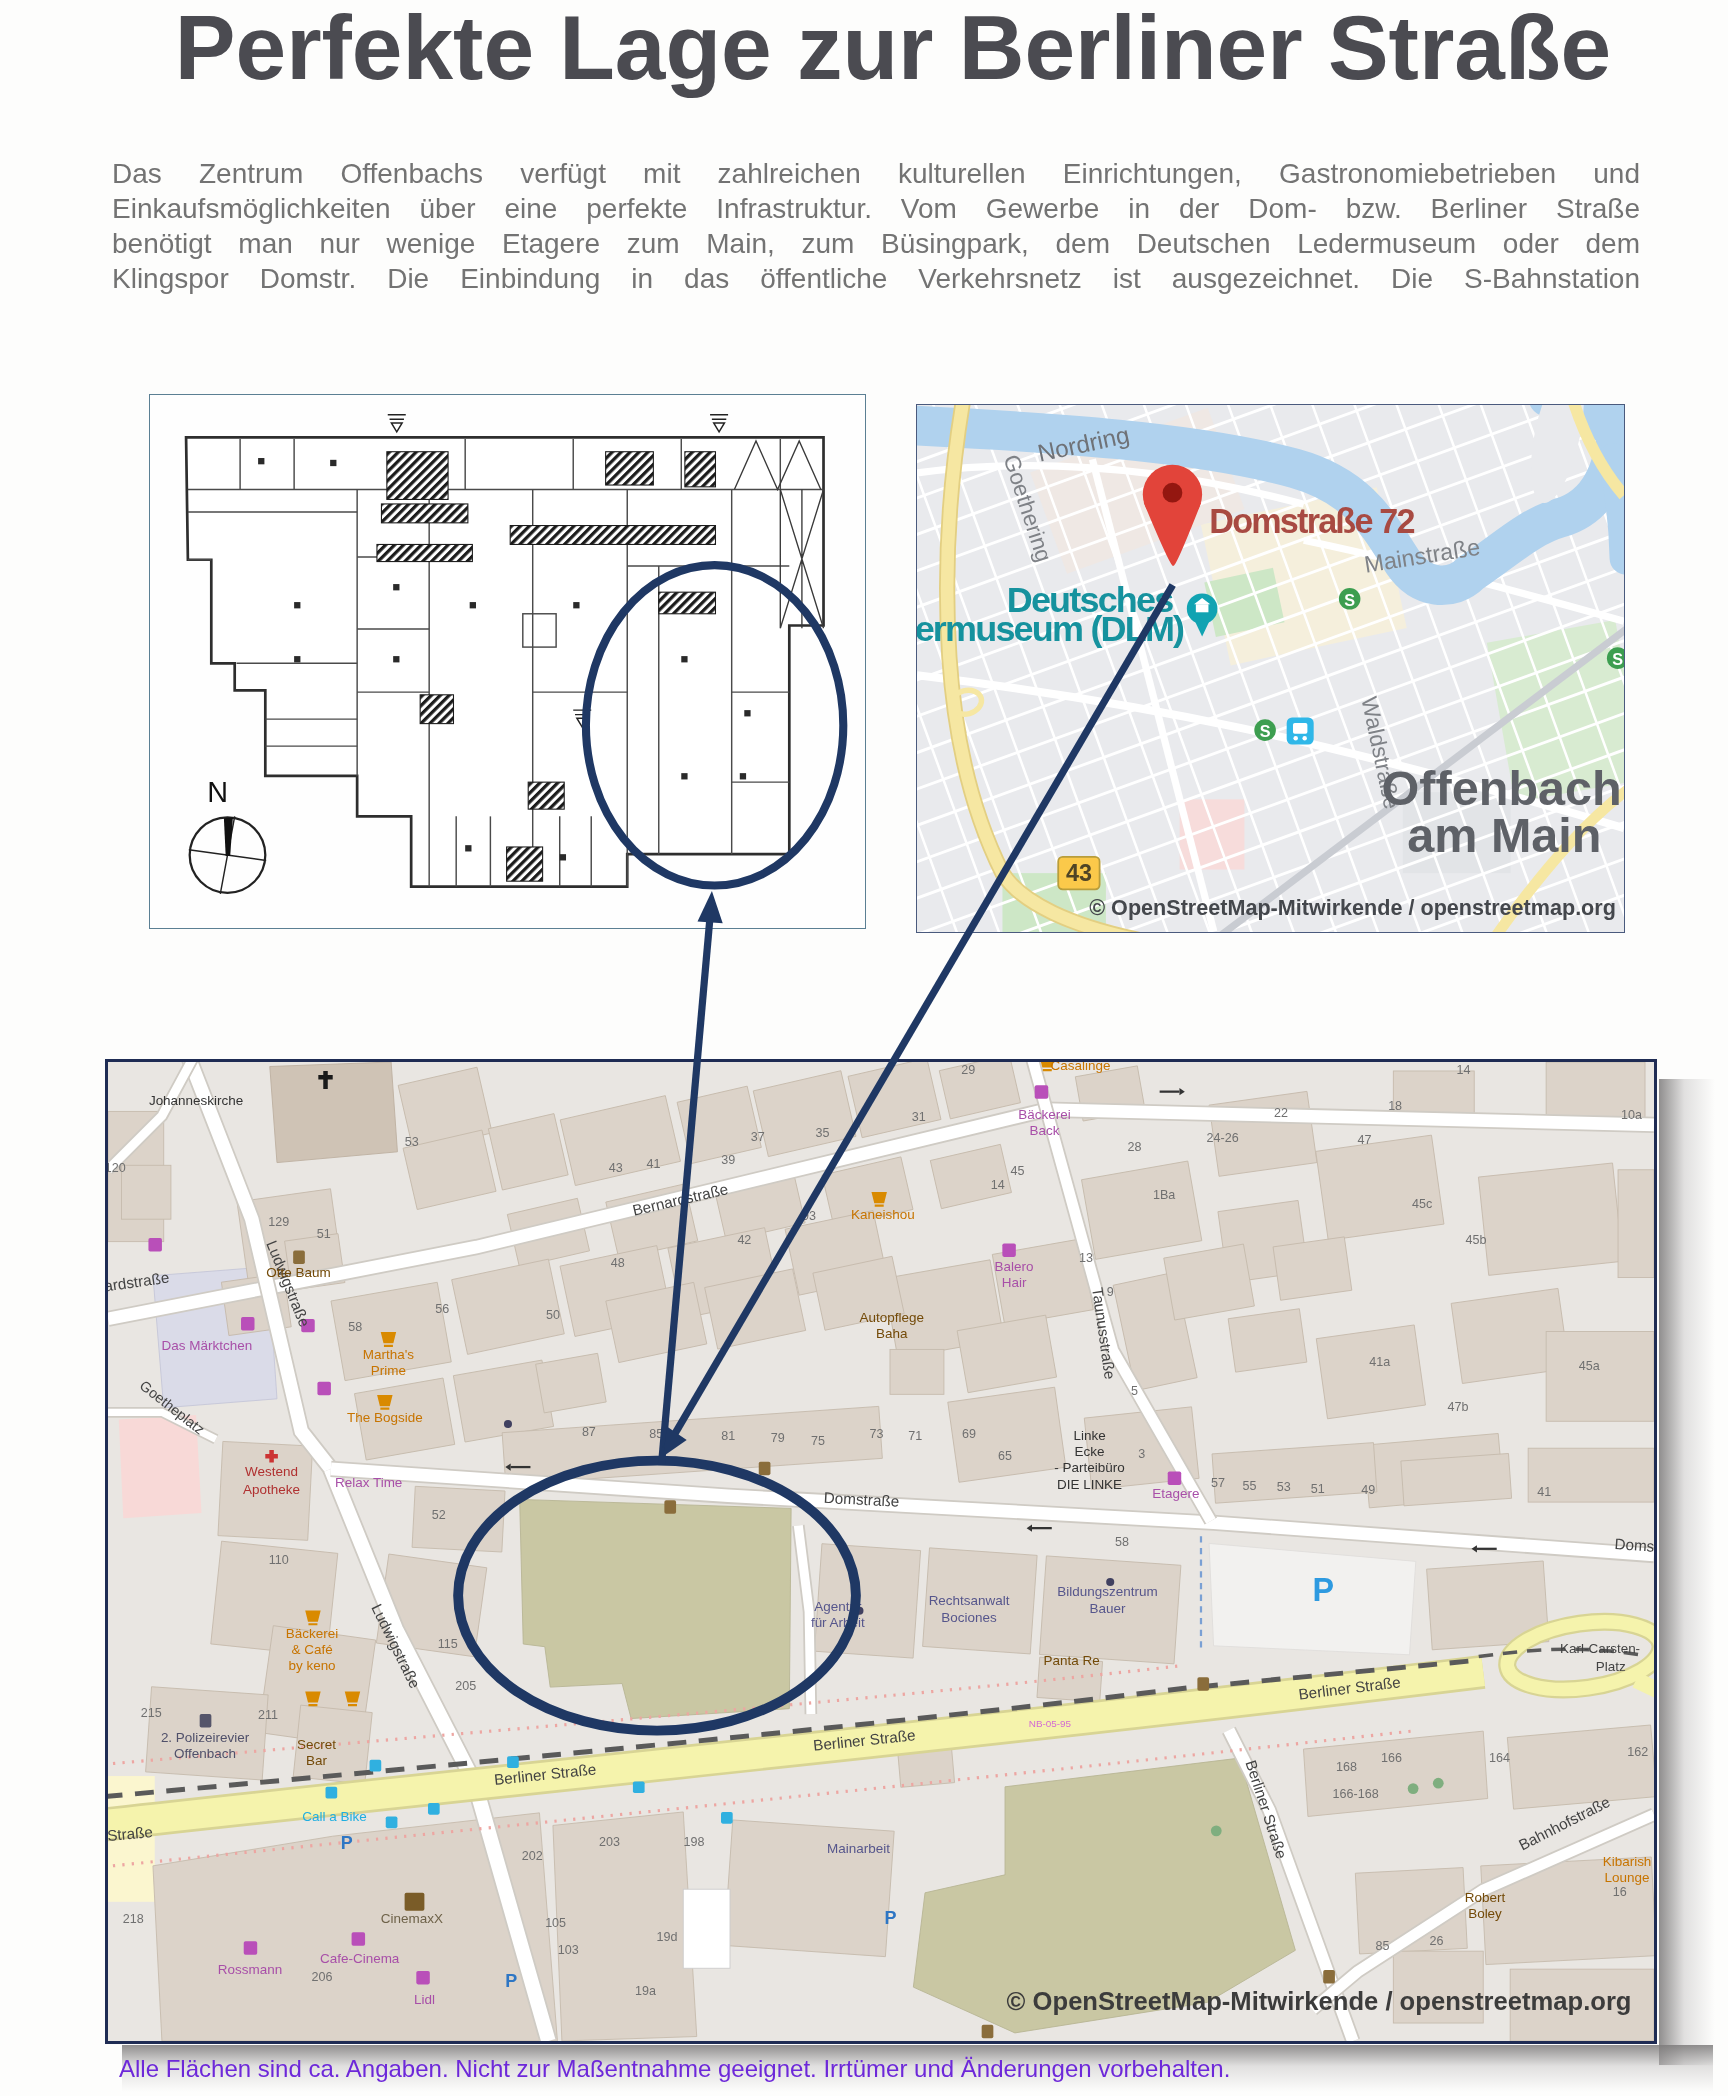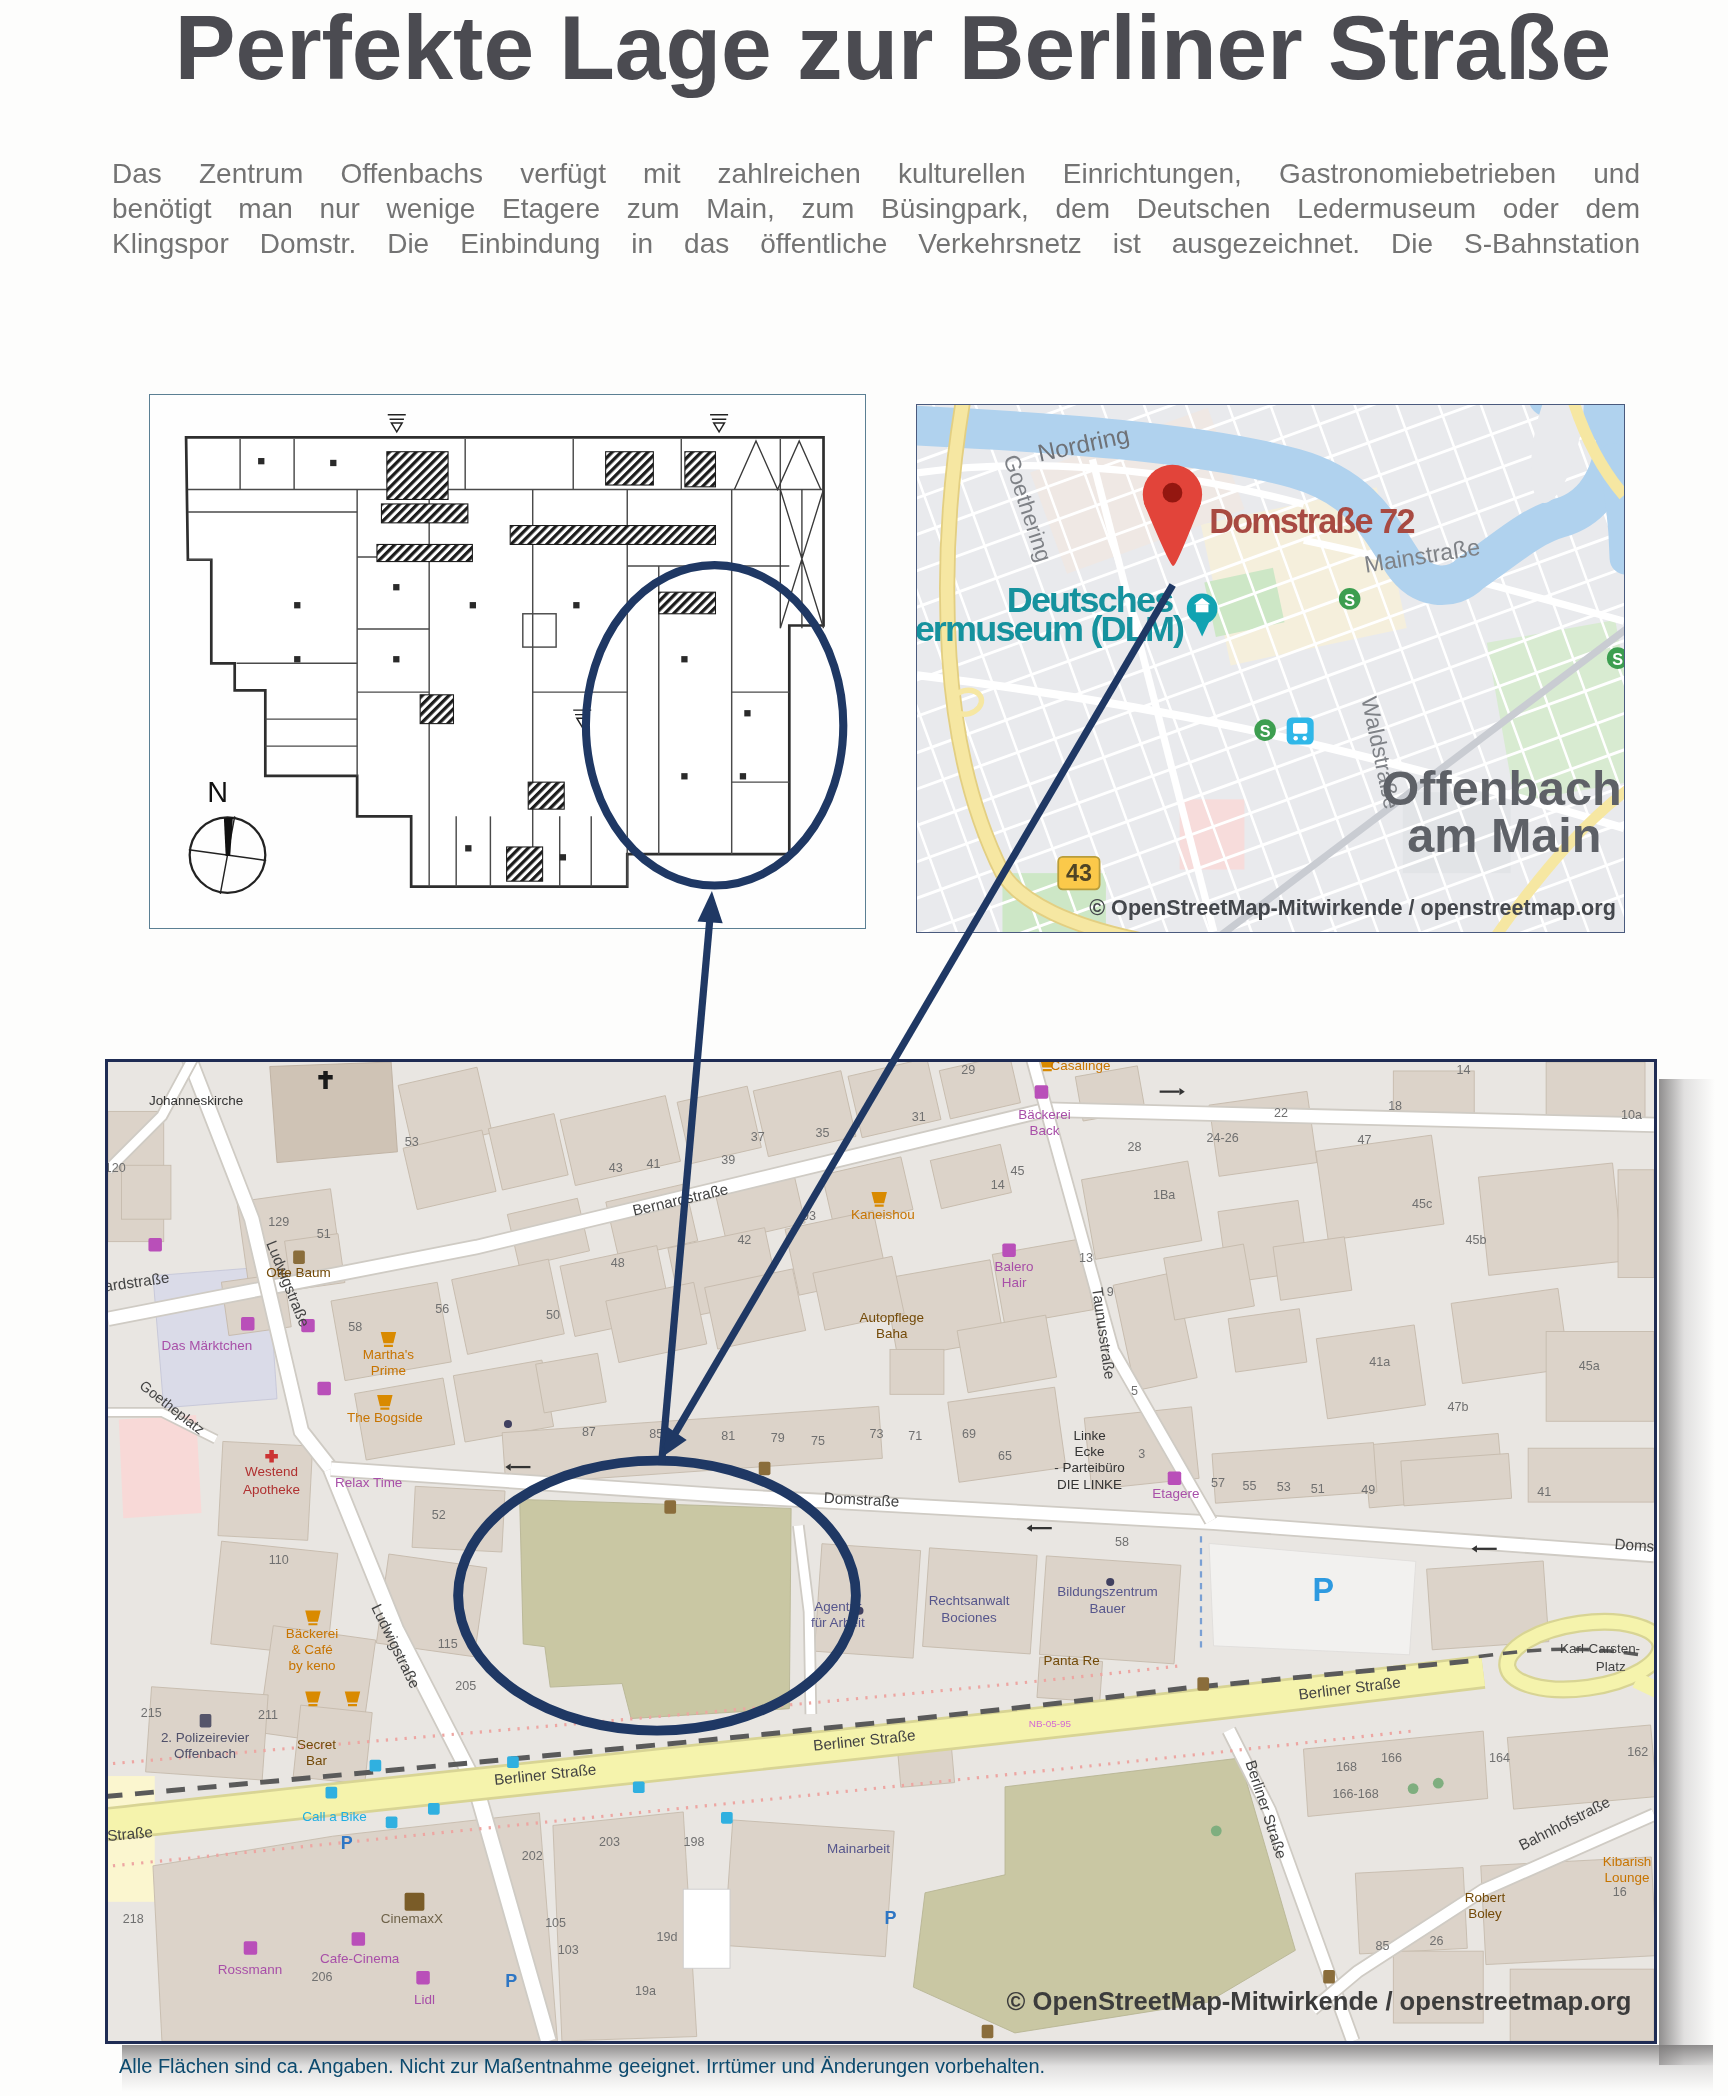--- a/index.html
+++ b/index.html
@@ -6,28 +6,29 @@
 body{width:1728px;height:2096px;position:relative;background:#fdfdfc;font-family:"Liberation Sans",sans-serif;overflow:hidden;}
 #title{position:absolute;left:0;top:-4.5px;width:1786px;text-align:center;font-weight:bold;font-size:91px;color:#4b4b51;letter-spacing:0px;white-space:nowrap;}
 #para{position:absolute;left:112px;top:156px;width:1528px;font-size:28px;line-height:35px;color:#737373;}
 #para div{text-align:justify;text-align-last:justify;}
 #para div.last{text-align-last:left;}
 #planbox{position:absolute;left:149px;top:394px;width:715px;height:533px;border:1.8px solid #5b7f93;background:#fefefe;}
 #gmapbox{position:absolute;left:916px;top:404px;width:707px;height:527px;border:1.8px solid #4a5a7d;background:#e9eaed;overflow:hidden;}
 #osmbox{position:absolute;left:105px;top:1059px;width:1546px;height:979px;border:3.6px solid #1f2c54;background:#e9e6e2;overflow:hidden;}
 #shadR{position:absolute;left:1659px;top:1079px;width:56px;height:986px;background:linear-gradient(to right,rgba(125,123,123,0.85),rgba(190,188,188,0.45) 45%,rgba(255,255,255,0));}
 #shadB{position:absolute;left:122px;top:2045px;width:1591px;height:47px;background:linear-gradient(to bottom,rgba(125,123,123,0.85),rgba(190,188,188,0.45) 45%,rgba(255,255,255,0));}
-#caption{position:absolute;z-index:10;left:119px;top:2055px;font-size:20px;color:#0c4a6e;white-space:nowrap;}
+#caption{position:absolute;z-index:10;left:119px;top:2055px;font-size:24px;color:#6d28d9;white-space:nowrap;}
 #overlay{position:absolute;left:0;top:0;width:1728px;height:2096px;z-index:50;pointer-events:none;}
 </style>
 </head>
 <body>
 <div id="title">Perfekte Lage zur Berliner Straße</div>
 <div id="para">
 <div>Das Zentrum Offenbachs verfügt mit zahlreichen kulturellen Einrichtungen, Gastronomiebetrieben und</div>
+<div>Einkaufsmöglichkeiten über eine perfekte Infrastruktur. Vom Gewerbe in der Dom- bzw. Berliner Straße</div>
 <div>benötigt man nur wenige Etagere zum Main, zum Büsingpark, dem Deutschen Ledermuseum oder dem</div>
 <div>Klingspor Domstr. Die Einbindung in das öffentliche Verkehrsnetz ist ausgezeichnet. Die S-Bahnstation</div>
 </div>
 <div id="planbox">
 <svg id="plansvg" width="715" height="533" viewBox="0 0 794 592">
 <defs>
 <pattern id="hatch" width="7" height="7" patternUnits="userSpaceOnUse" patternTransform="rotate(45)">
 <rect width="7" height="7" fill="#ffffff"></rect>
           <rect width="3.6" height="7" fill="#1c1c1c"></rect>
 </pattern>

